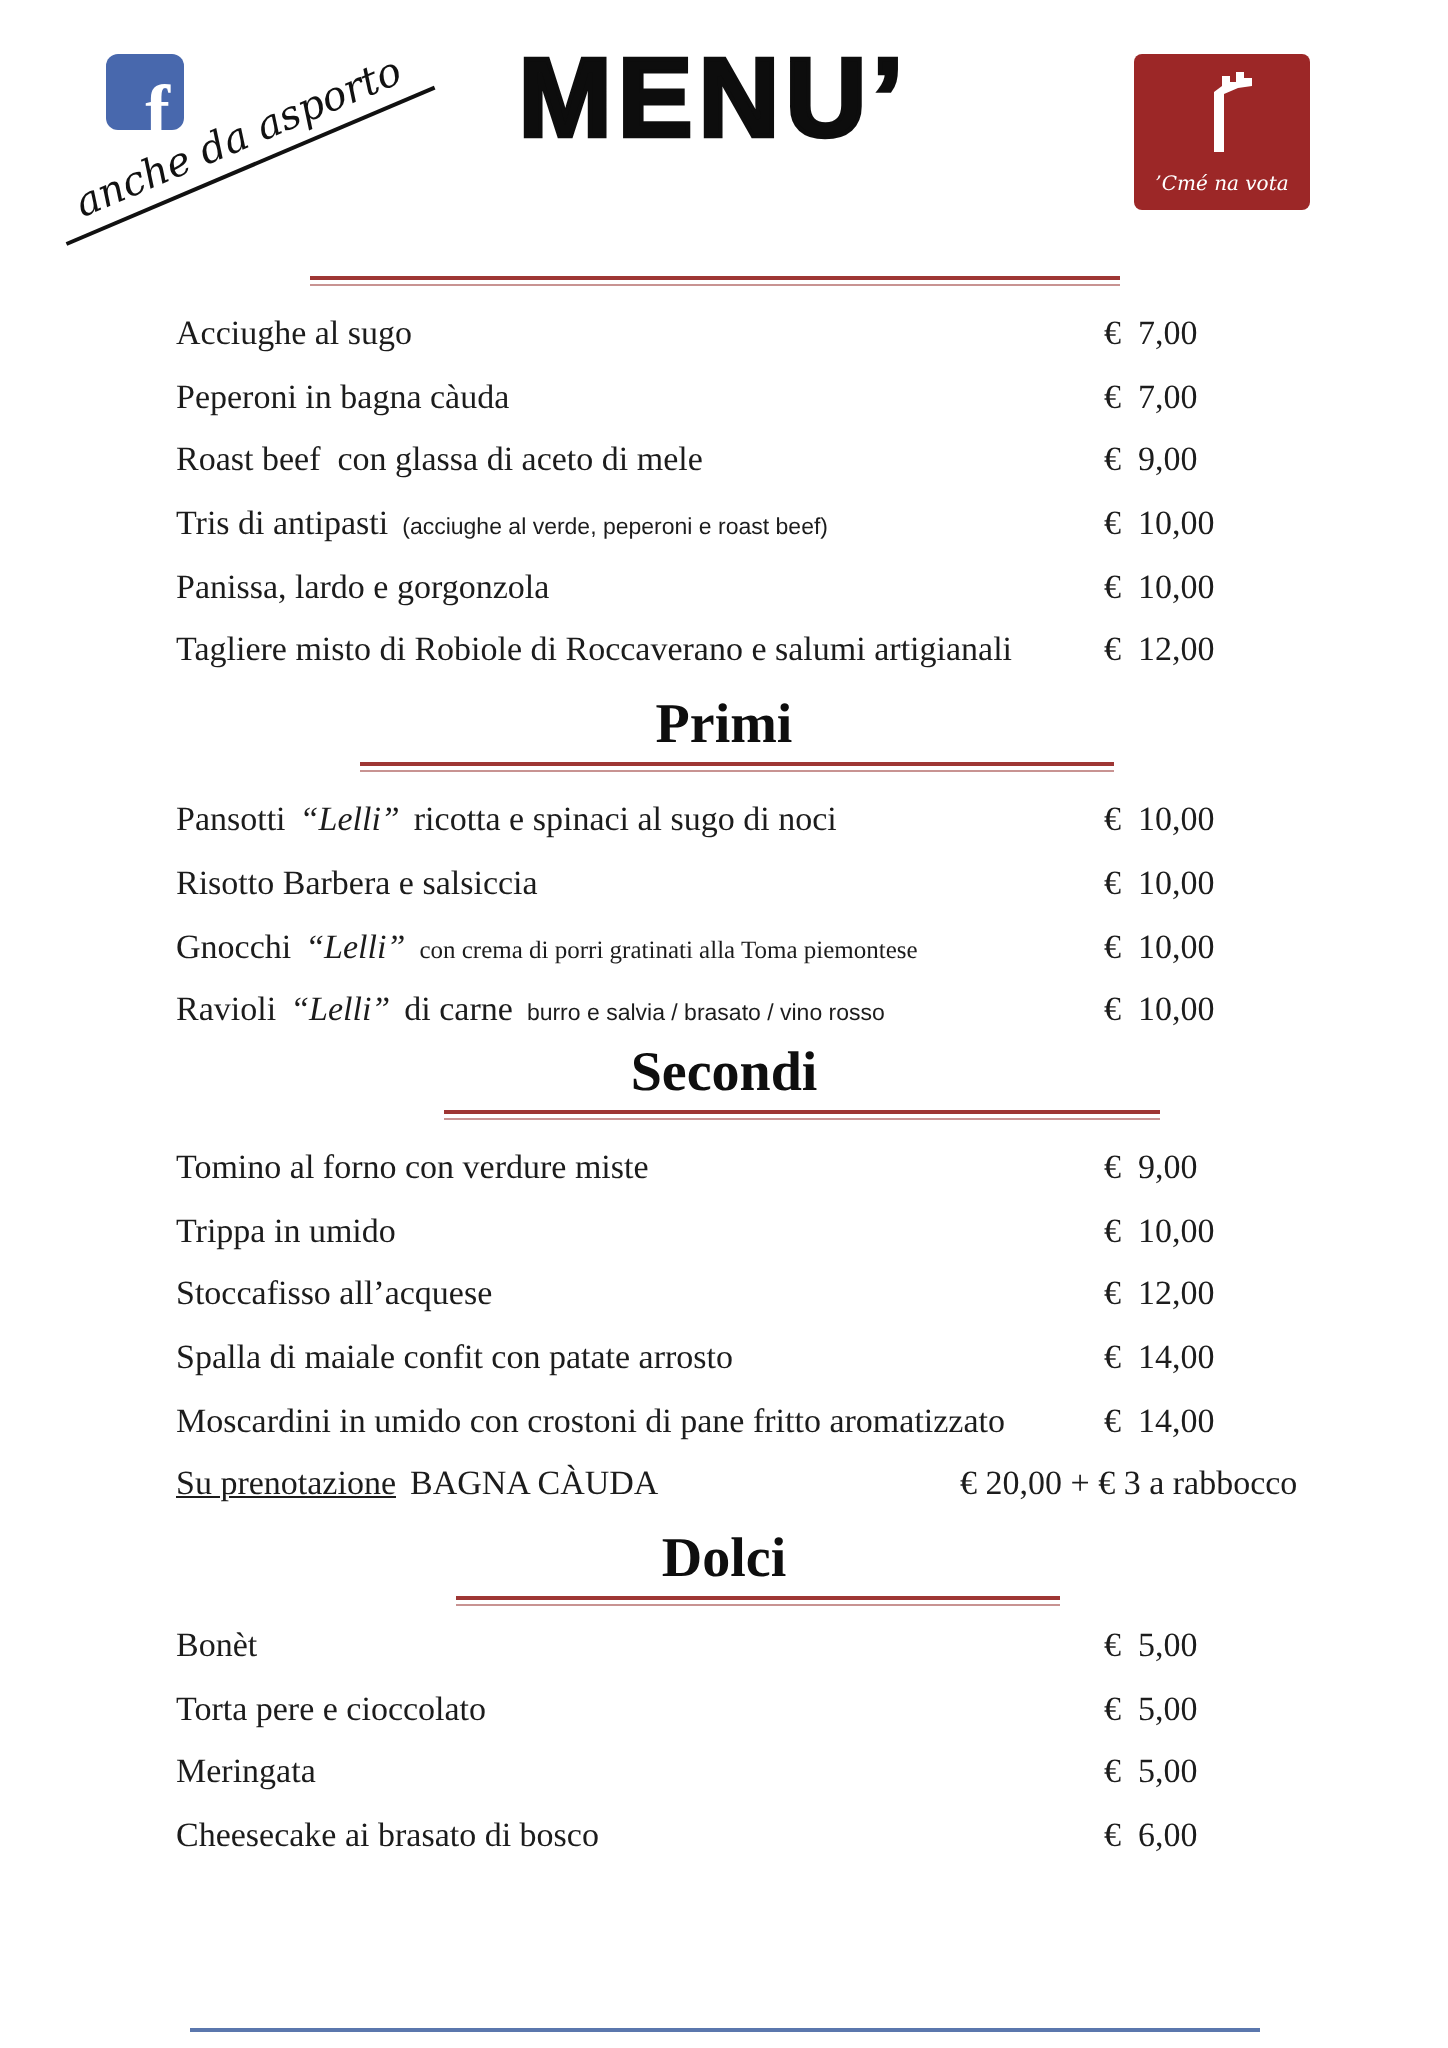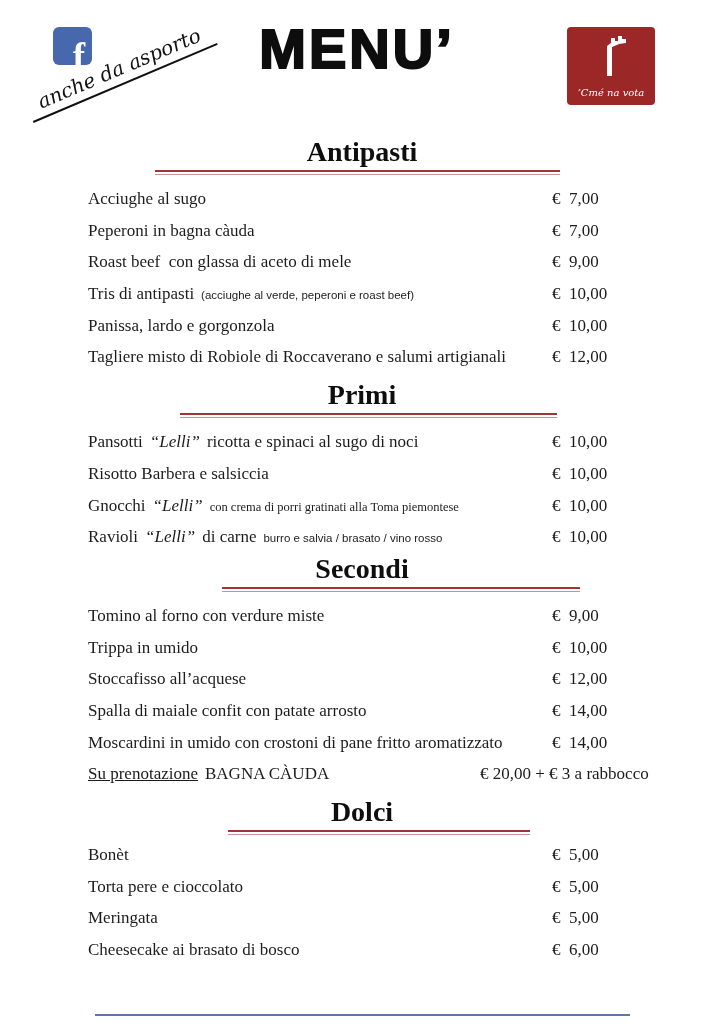--- a/index.html
+++ b/index.html
@@ -84,21 +84,20 @@
   <div class="logo">
     <svg width="40" height="42" viewBox="0 0 40 42">
       <path d="M16 42 L16 12 L20 9 L20 4 L24 4 L24 7 L27 7 L27 2 L31 2 L31 5 L35 5 L35 9 L28 10 L21 13 L21 42 Z" fill="#ffffff"></path>
     </svg>
     <div class="logo-text">’Cmé na vota</div>
   </div>
 </div>
 
 <div>
   <div class="section sec-0">
-    <div class="section-title">Antipasti</div>
     <div class="rule"></div>
     <div class="items">
         <div class="row"><span class="item-name"><span class="seg seg-normal">Acciughe al sugo</span></span><span class="item-price">€  7,00</span></div>
         <div class="row"><span class="item-name"><span class="seg seg-normal">Peperoni in bagna càuda</span></span><span class="item-price">€  7,00</span></div>
         <div class="row"><span class="item-name"><span class="seg seg-normal">Roast beef  con glassa di aceto di mele</span></span><span class="item-price">€  9,00</span></div>
         <div class="row"><span class="item-name"><span class="seg seg-normal">Tris di antipasti</span><span class="seg seg-small-sans">(acciughe al verde, peperoni e roast beef)</span></span><span class="item-price">€  10,00</span></div>
         <div class="row"><span class="item-name"><span class="seg seg-normal">Panissa, lardo e gorgonzola</span></span><span class="item-price">€  10,00</span></div>
         <div class="row"><span class="item-name"><span class="seg seg-normal">Tagliere misto di Robiole di Roccaverano e salumi artigianali</span></span><span class="item-price">€  12,00</span></div>
       </div>
   </div>

